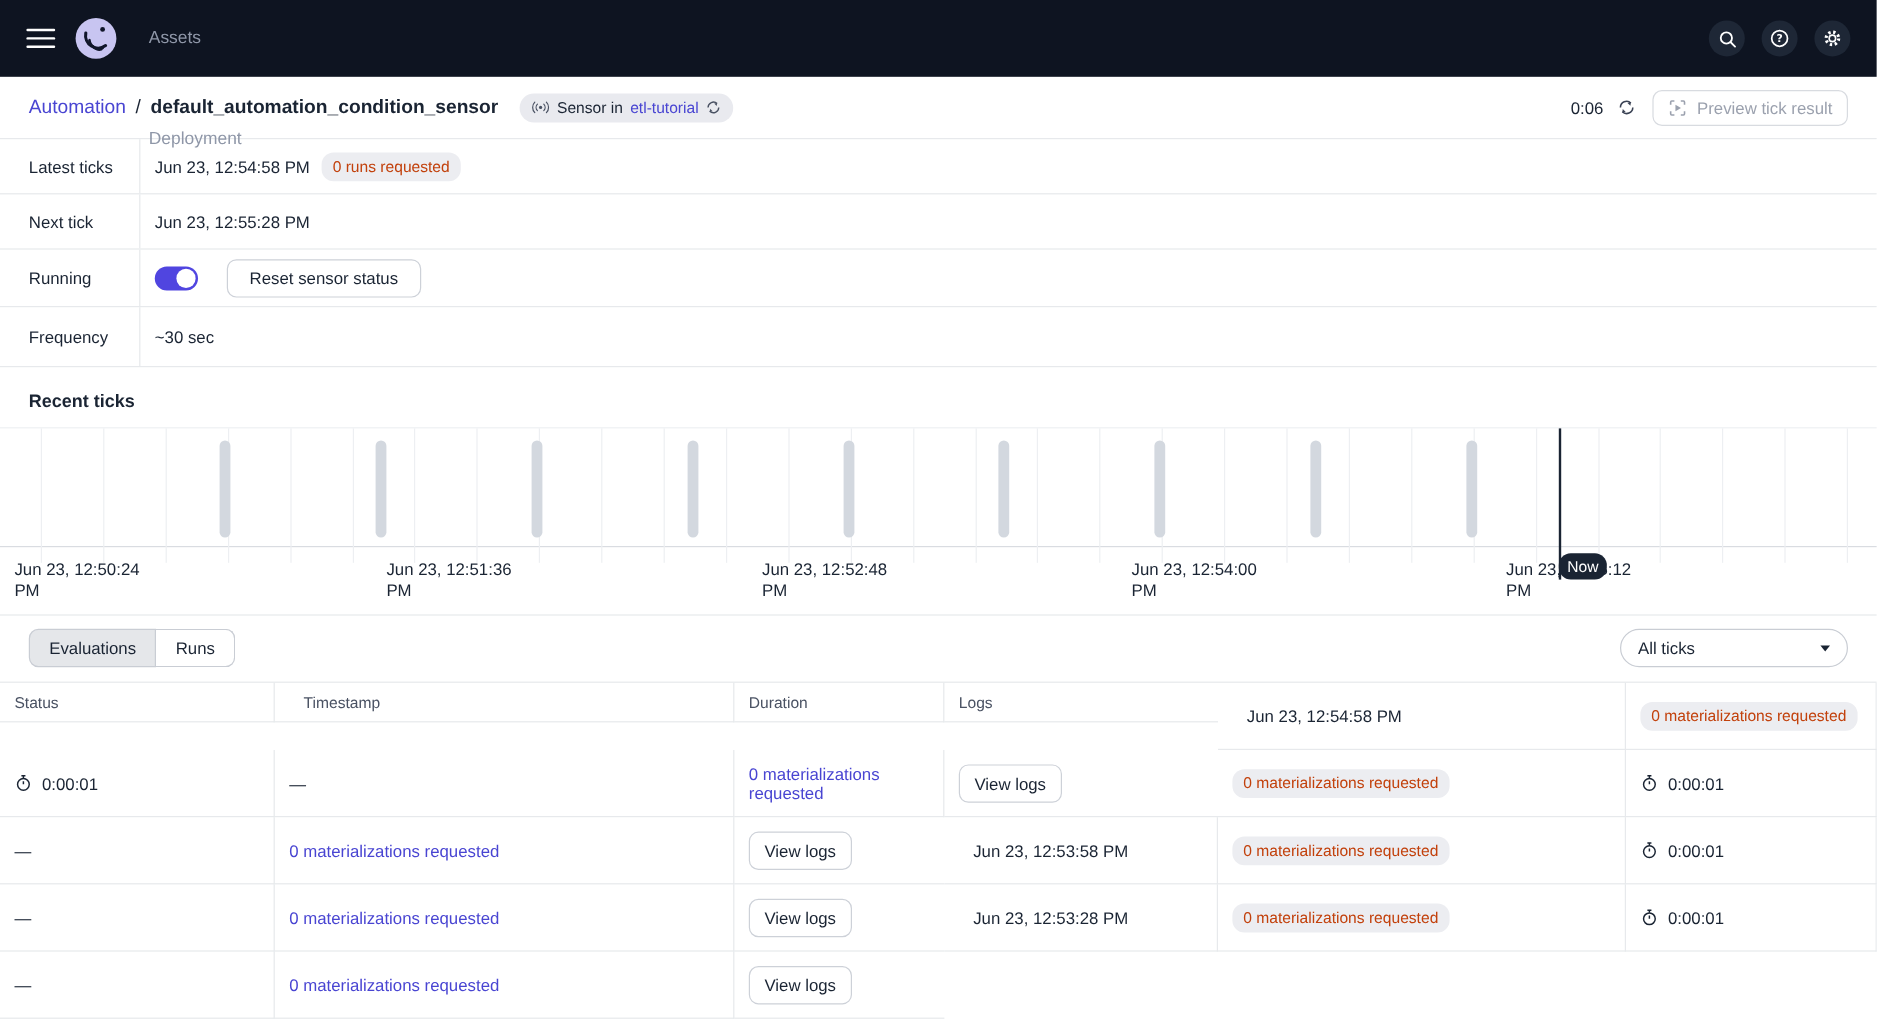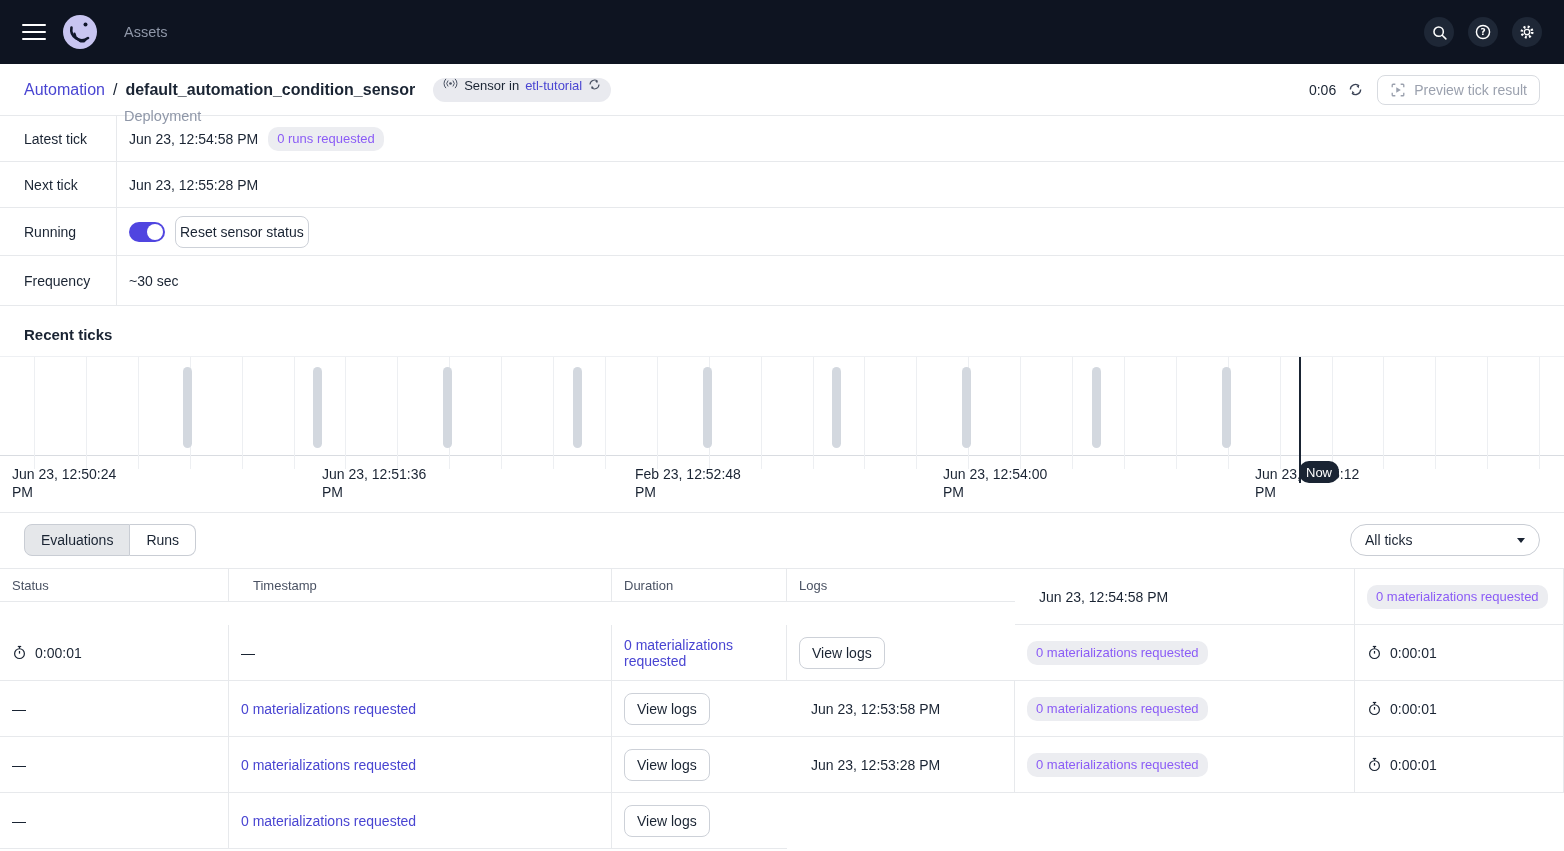--- a/index.html
+++ b/index.html
@@ -18,46 +18,46 @@
   .nav-right { margin-left:auto; display:flex; gap:14px; align-items:center; }
   .nav-icon-btn { width:30px; height:30px; border-radius:50%; background:#1E2736;
     display:flex; align-items:center; justify-content:center; cursor:pointer; }
 
   
   .pagehead { height:52px; display:flex; align-items:center; padding:0 24px;
     border-bottom:1px solid #E7E9EC; gap:8px; }
   .crumb-root { color:var(--accent,#4945D2); font-size:16px; font-weight:500; cursor:pointer; }
   .crumb-sep { font-size:16px; color:#1A2433; }
   .crumb-name { font-size:16px; font-weight:700; }
-  .sensor-badge { display:inline-flex; gap:6px; background:#E9EAEF;
+  .sensor-badge { display:inline-flex; align-items:center; gap:6px; background:#E9EAEF;
     border-radius:12px; height:24px; padding:0 10px; font-size:13px; margin-left:10px; }
   .sensor-badge .lnk { color:var(--accent,#4945D2); cursor:pointer; }
   .spacer { flex:1; }
   .timer { font-size:14px; }
   .refresh-btn { display:flex; align-items:center; cursor:pointer; margin:0 6px 0 4px; }
   .preview-btn { height:30px; border:1px solid #D8DBE0; border-radius:8px; background:#fff;
     color:#9BA1AE; font-size:14px; display:flex; align-items:center; gap:8px; padding:0 12px;
     cursor:default; }
 
   
   .detail-row { display:grid; grid-template-columns:117px 1fr; border-bottom:1px solid #E7E9EC; }
   .detail-label { padding-left:24px; font-size:14px; border-right:1px solid #E7E9EC;
     display:flex; align-items:center; }
   .detail-value { padding-left:12px; display:flex; align-items:center; gap:10px; font-size:14px; }
   .pill { background:#ECEDF1; border-radius:10px; height:24px; display:inline-flex;
-    align-items:center; padding:0 9px; font-size:13px; color:#8b5cf6; white-space:nowrap; }
+    align-items:center; padding:0 9px; font-size:13px; color:#c2410c; white-space:nowrap; }
   .target-pill { background:#E9EAEE; border-radius:8px; height:26px; display:inline-flex;
     align-items:center; gap:7px; padding:0 10px; font-size:13px; color:var(--accent,#4945D2);
     cursor:pointer; }
   .toggle { width:36px; height:20px; border-radius:10px; background:var(--toggle,#5045E0);
     position:relative; cursor:pointer; }
   .toggle .knob { position:absolute; top:2px; right:2px; width:16px; height:16px;
     border-radius:50%; background:#fff; }
   .reset-btn { height:32px; border:1px solid #CDD1D8; border-radius:8px; background:#fff;
-    font-size:14px; padding:0 4px; cursor:pointer; color:#1A2433; margin-left:0; }
+    font-size:14px; padding:0 18px; cursor:pointer; color:#1A2433; margin-left:14px; }
 
   
   .section-title { height:50px; padding:20px 24px 0; font-size:15px; font-weight:700; }
   .timeline { position:relative; height:157px; border-top:1px solid #EEF0F3;
     border-bottom:1px solid #E7E9EC; }
   .gridline { position:absolute; top:0; width:1px; height:112px; background:#EDEFF2; }
   .axisline { position:absolute; top:98px; left:0; right:0; height:1px; background:#D9DCE1; }
   .tickbar { position:absolute; top:10px; width:9px; height:81px; border-radius:4.5px;
     background:var(--bar,#D3D8DF); cursor:pointer; }
   .axis-label { position:absolute; top:108px; width:120px; font-size:14px; line-height:18px; }
@@ -177,21 +177,21 @@
         <path d="M12 15.5h2.5a1 1 0 0 0 1-1V12"></path>
       </g>
       <path d="M7 6l5.2 3L7 12z" fill="#9BA1AE"></path>
     </svg>
     <span>Preview tick result</span>
   </button>
 </div>
 
 <div>
   <div class="detail-row" style="height:46px">
-    <div class="detail-label">Latest tick</div>
+    <div class="detail-label">Latest ticks</div>
     <div class="detail-value">
       <span>Jun 23, 12:54:58 PM</span>
       <span class="pill">0 runs requested</span>
     </div>
   </div>
   <div class="detail-row" style="height:46px">
     <div class="detail-label">Next tick</div>
     <div class="detail-value">
       <span>Jun 23, 12:55:28 PM</span>
     </div>
@@ -250,21 +250,21 @@
     <div class="tickbar" style="left: 313px;"></div>
     <div class="tickbar" style="left: 443px;"></div>
     <div class="tickbar" style="left: 573px;"></div>
     <div class="tickbar" style="left: 703px;"></div>
     <div class="tickbar" style="left: 832px;"></div>
     <div class="tickbar" style="left: 962px;"></div>
     <div class="tickbar" style="left: 1092px;"></div>
     <div class="tickbar" style="left: 1222px;"></div>
     <div class="axis-label" style="left: 12px;">Jun 23, 12:50:24 PM</div>
     <div class="axis-label" style="left: 322px;">Jun 23, 12:51:36 PM</div>
-    <div class="axis-label" style="left: 635px;">Feb 23, 12:52:48 PM</div>
+    <div class="axis-label" style="left: 635px;">Jun 23, 12:52:48 PM</div>
     <div class="axis-label" style="left: 943px;">Jun 23, 12:54:00 PM</div>
     <div class="axis-label" style="left: 1255px;">Jun 23, 12:55:12 PM</div>
     <div class="nowline" style="left: 1299px;"></div>
     <div class="nowbadge" style="left: 1299px; border-radius: 10px;">Now</div>
   </div>
 
 <div class="toolbar">
   <div class="segmented" id="segmented">
       <div class="seg active">Evaluations</div>
       <div class="seg">Runs</div>

